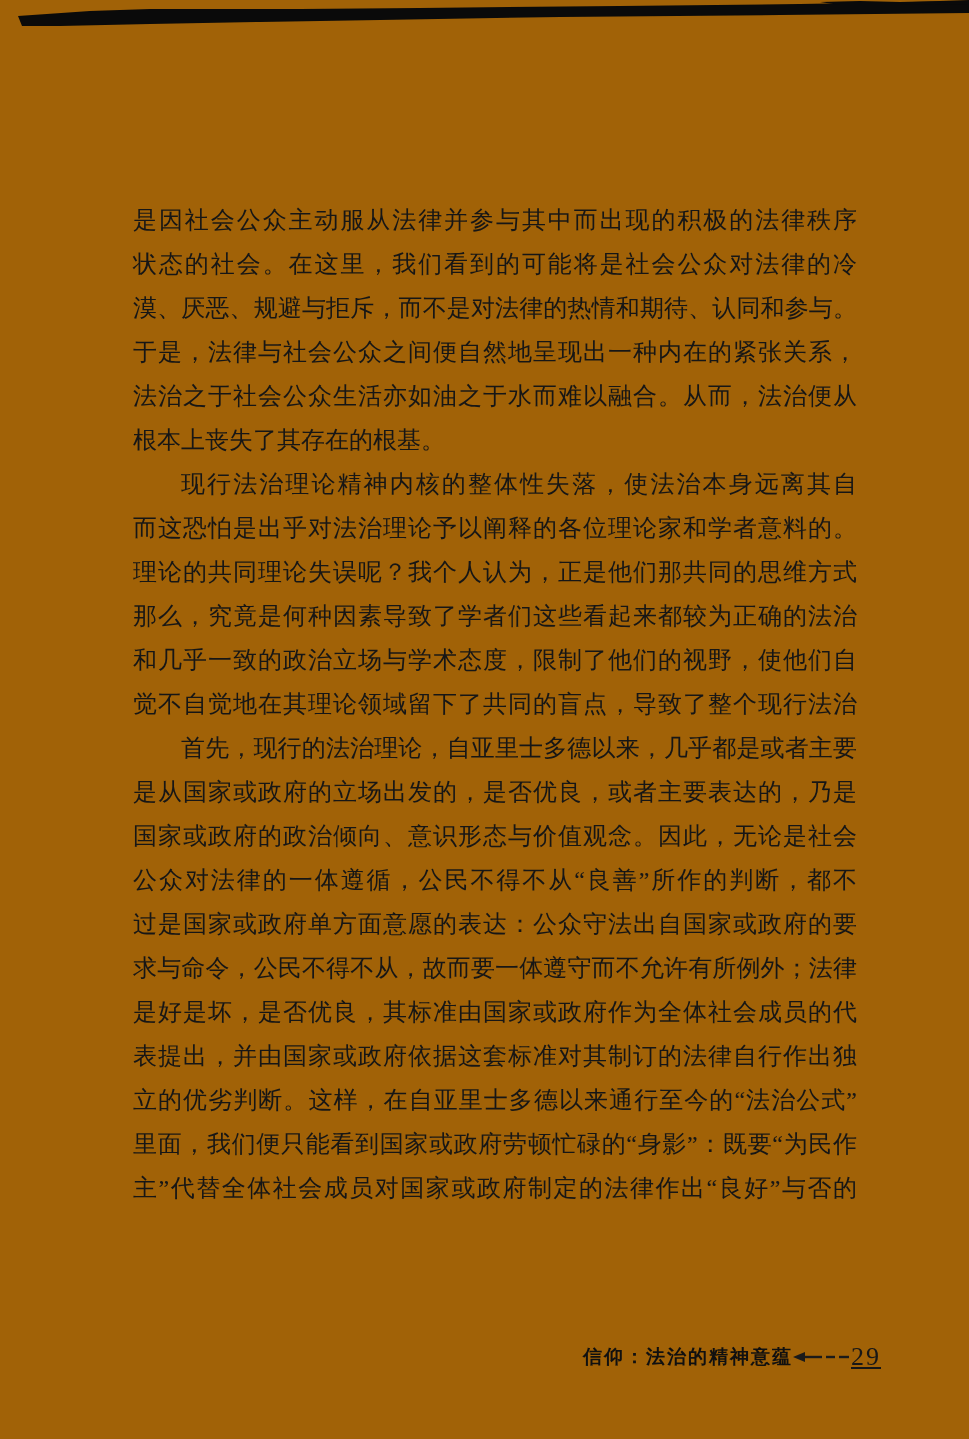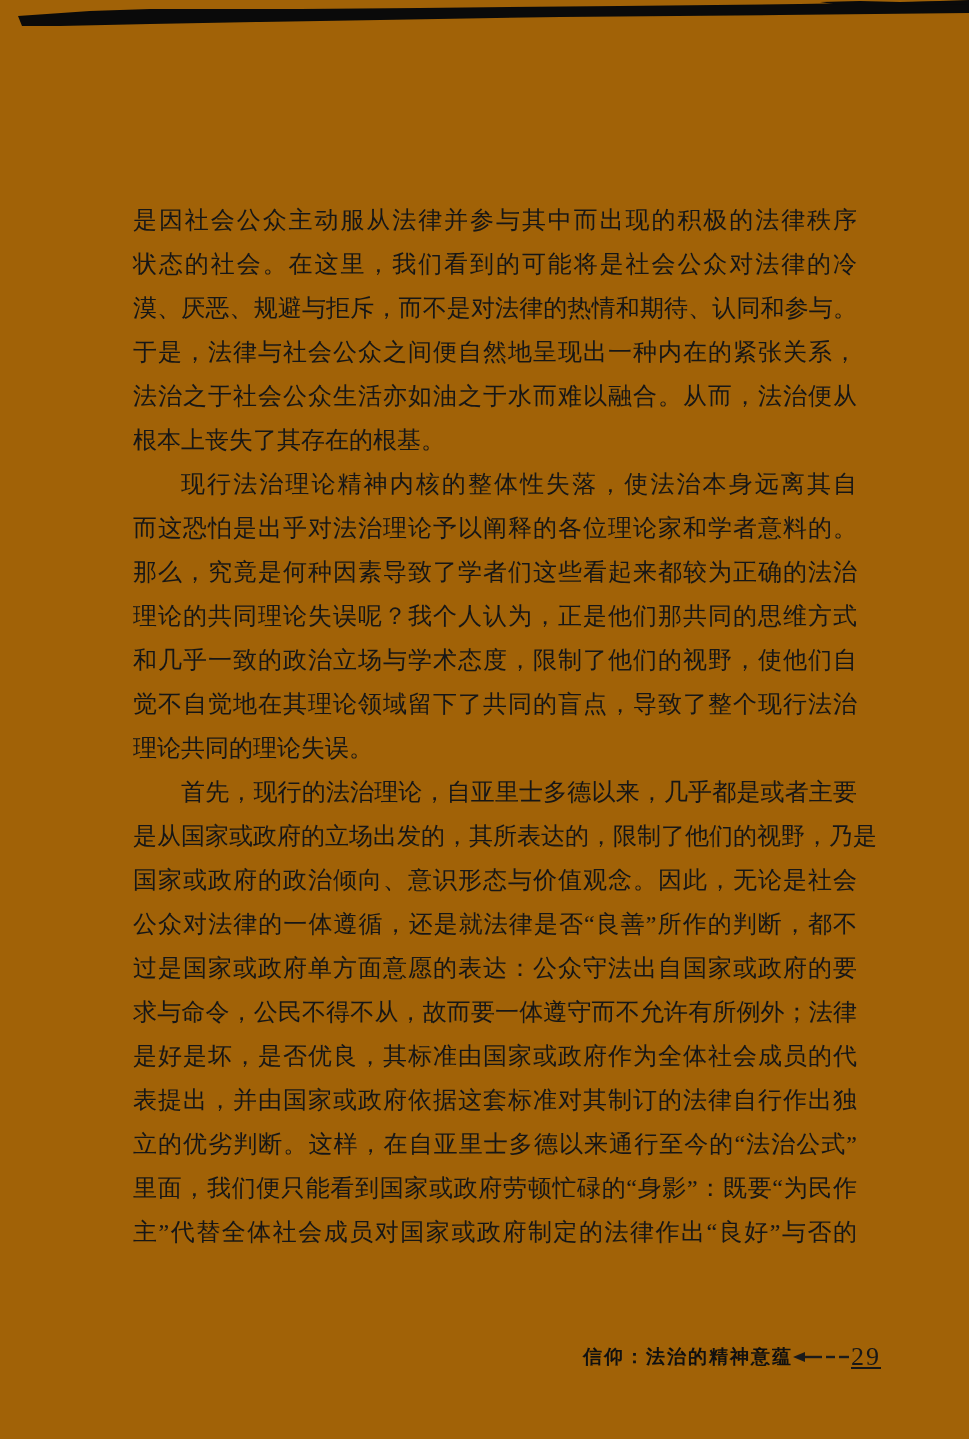--- a/index.html
+++ b/index.html
@@ -89,32 +89,31 @@
       <div class="line">状态的社会。在这里，我们看到的可能将是社会公众对法律的冷</div>
       <div class="line">漠、厌恶、规避与拒斥，而不是对法律的热情和期待、认同和参与。</div>
       <div class="line">于是，法律与社会公众之间便自然地呈现出一种内在的紧张关系，</div>
       <div class="line">法治之于社会公众生活亦如油之于水而难以融合。从而，法治便从</div>
       <div class="line end">根本上丧失了其存在的根基。</div>
     </div>
 
     <div class="para">
       <div class="line indent">现行法治理论精神内核的整体性失落，使法治本身远离其自</div>
       <div class="line">而这恐怕是出乎对法治理论予以阐释的各位理论家和学者意料的。</div>
+      <div class="line">理论的共同理论失误呢？我个人认为，正是他们那共同的思维方式</div>
       <div class="line">那么，究竟是何种因素导致了学者们这些看起来都较为正确的法治</div>
-      <div class="line">理论的共同理论失误呢？我个人认为，正是他们那共同的思维方式</div>
       <div class="line">和几乎一致的政治立场与学术态度，限制了他们的视野，使他们自</div>
       <div class="line">觉不自觉地在其理论领域留下了共同的盲点，导致了整个现行法治</div>
-      <div class="line end">理论共同的理论失误。</div>
     </div>
 
     <div class="para">
       <div class="line indent">首先，现行的法治理论，自亚里士多德以来，几乎都是或者主要</div>
-      <div class="line">是从国家或政府的立场出发的，其所表达的，限制了他们的视野，乃是</div>
+      <div class="line">是从国家或政府的立场出发的，是否优良，或者主要表达的，乃是</div>
       <div class="line">国家或政府的政治倾向、意识形态与价值观念。因此，无论是社会</div>
-      <div class="line">公众对法律的一体遵循，还是就法律是否“良善”所作的判断，都不</div>
+      <div class="line">公众对法律的一体遵循，公民不得不从“良善”所作的判断，都不</div>
       <div class="line">过是国家或政府单方面意愿的表达：公众守法出自国家或政府的要</div>
       <div class="line">求与命令，公民不得不从，故而要一体遵守而不允许有所例外；法律</div>
       <div class="line">是好是坏，是否优良，其标准由国家或政府作为全体社会成员的代</div>
       <div class="line">表提出，并由国家或政府依据这套标准对其制订的法律自行作出独</div>
       <div class="line">立的优劣判断。这样，在自亚里士多德以来通行至今的“法治公式”</div>
       <div class="line">里面，我们便只能看到国家或政府劳顿忙碌的“身影”：既要“为民作</div>
       <div class="line">主”代替全体社会成员对国家或政府制定的法律作出“良好”与否的</div>
     </div>
 
   </main>

